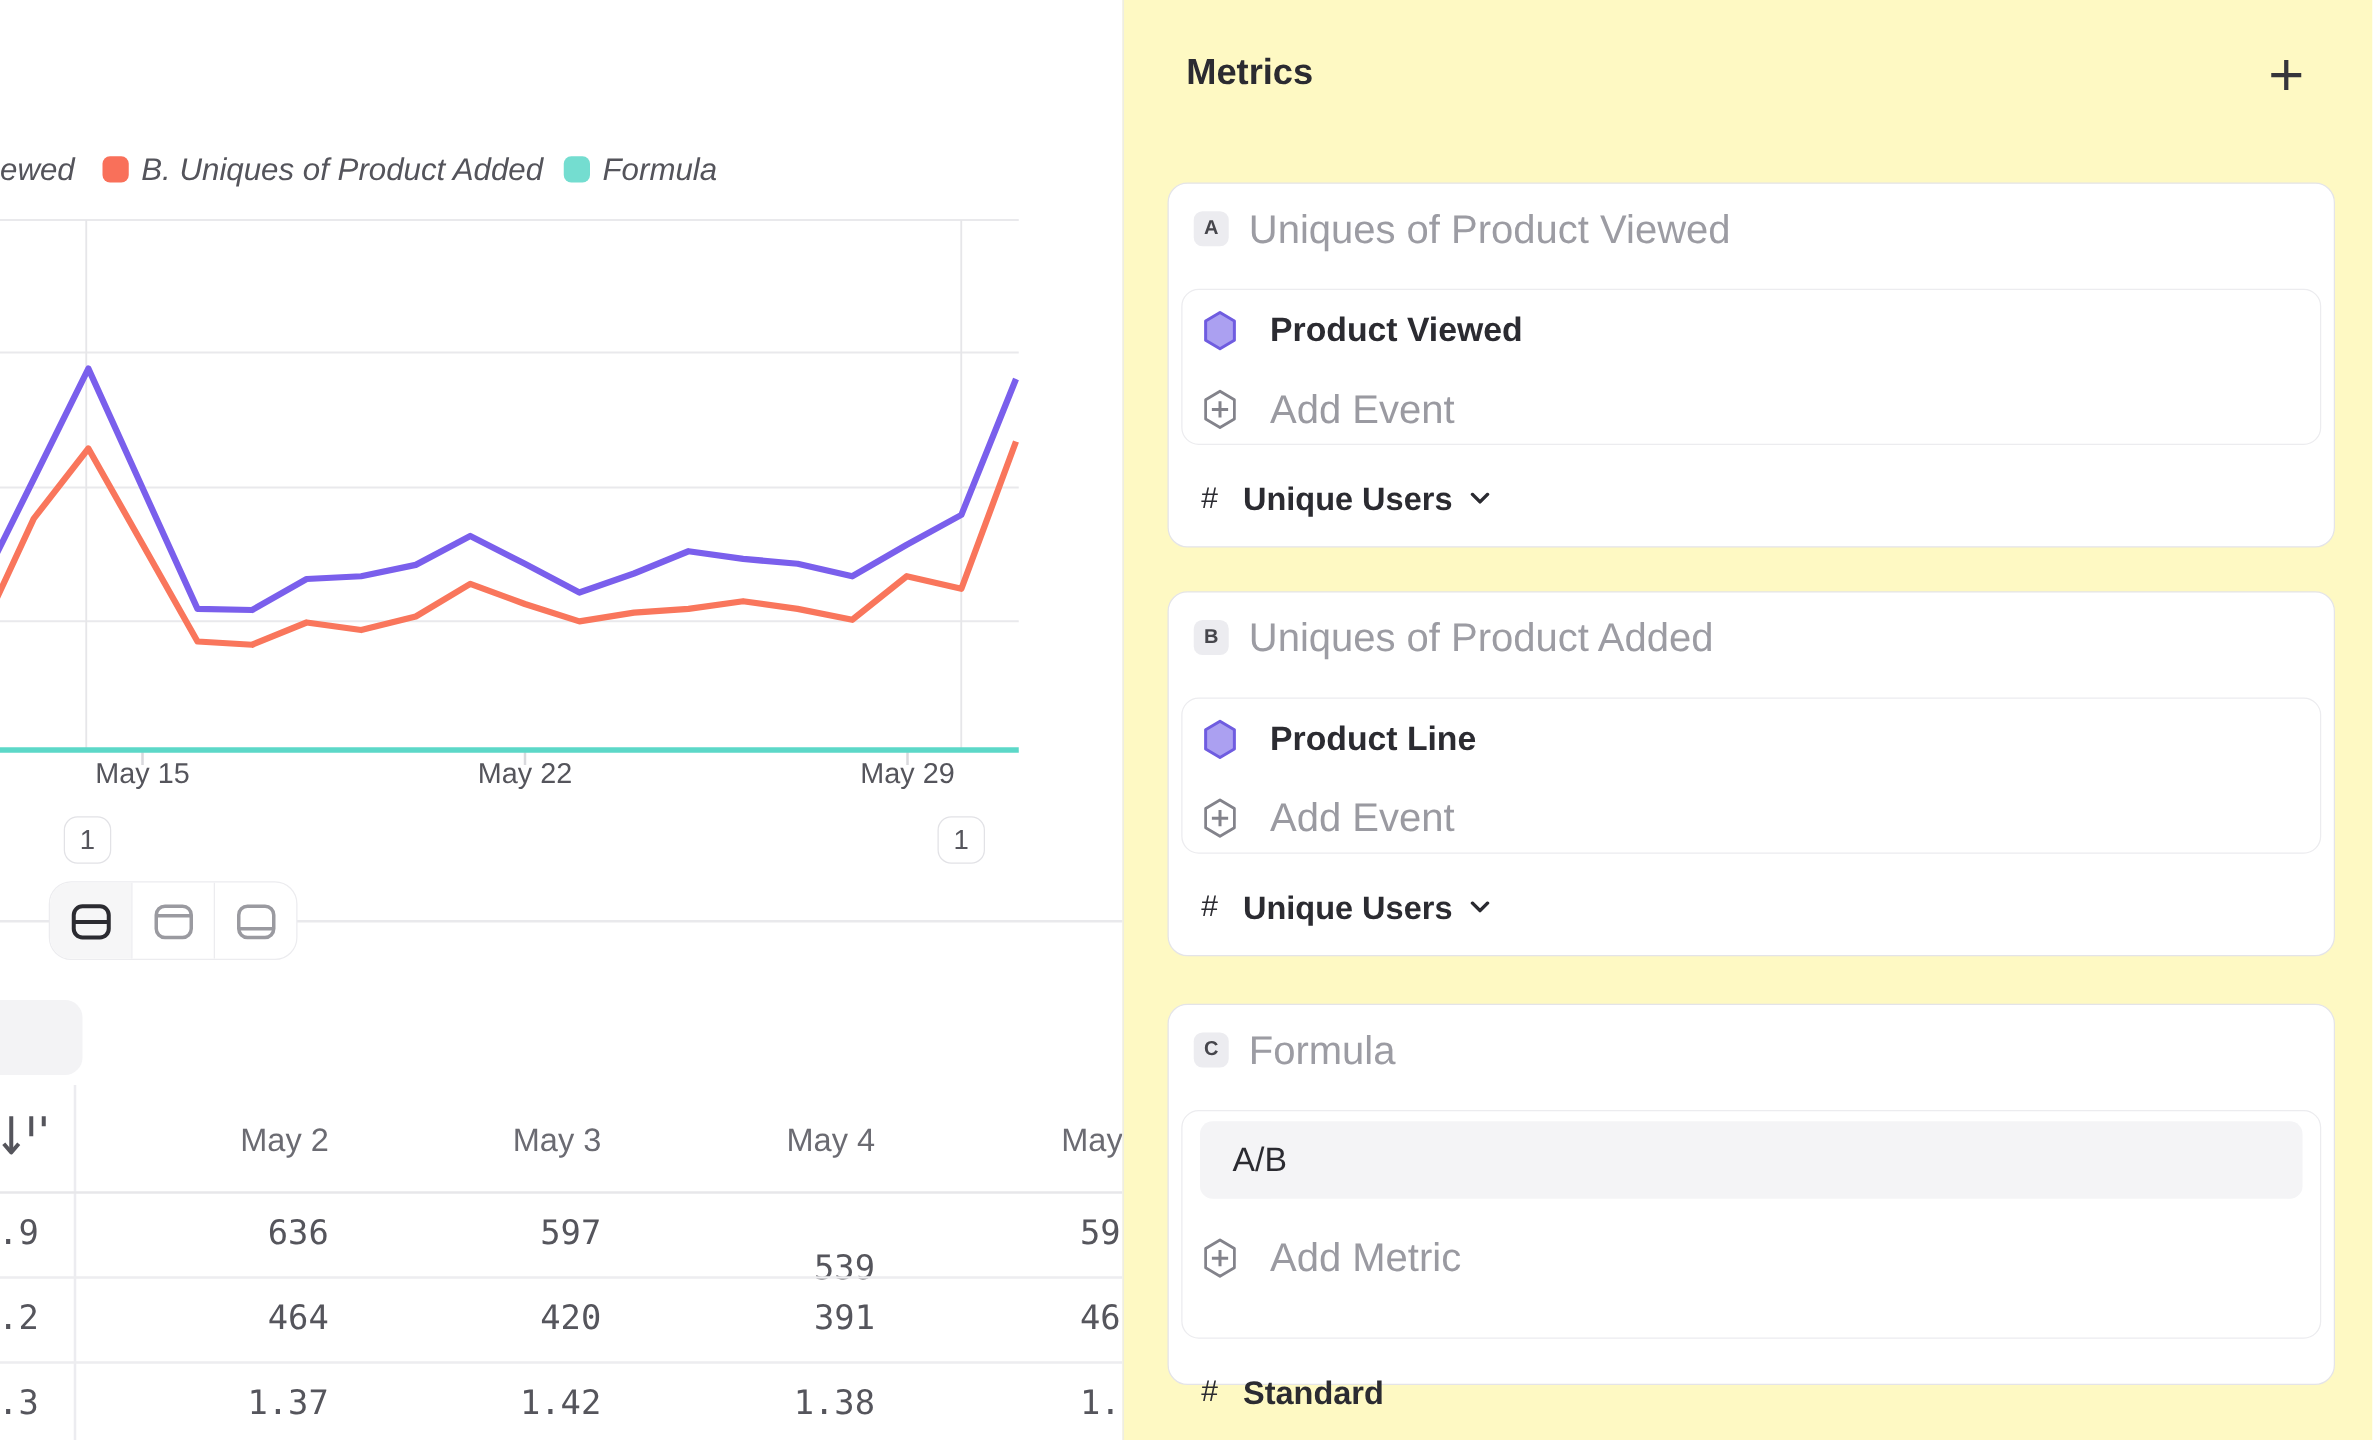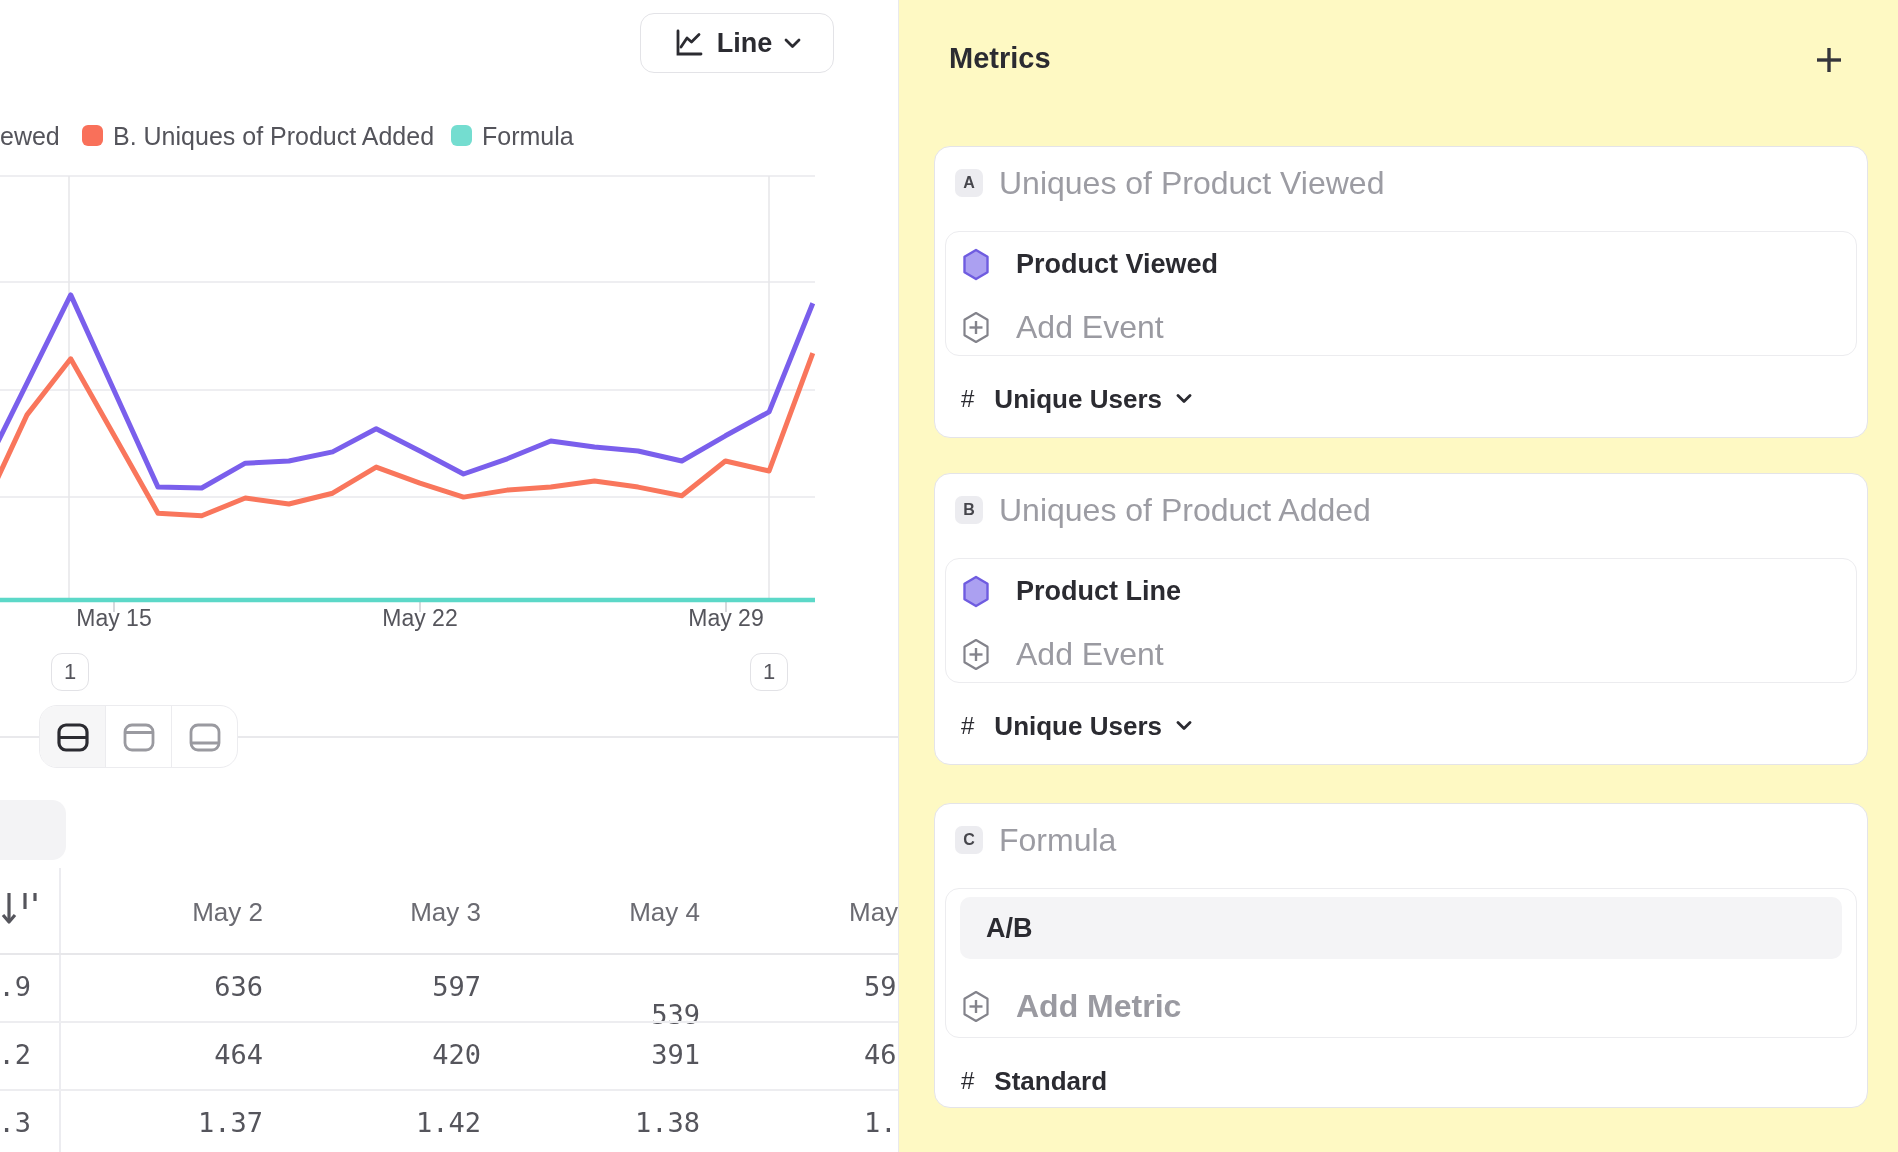--- a/index.html
+++ b/index.html
@@ -6,21 +6,21 @@
   *{box-sizing:border-box;}
   body{font-family:"Liberation Sans", sans-serif;color:#2b2b31;}
   .screen{position:relative;width:1898px;height:1152px;background:#fff;overflow:hidden;}
 
   
   .chart-type-btn{position:absolute;left:640px;top:13px;width:194px;height:60px;
     border:1.5px solid #e3e3e7;border-radius:14px;background:#fff;display:flex;
     align-items:center;justify-content:center;gap:12px;cursor:pointer;}
   .chart-type-btn .lbl{font-size:27px;font-weight:700;color:#2b2b31;}
 
-  .legend{position:absolute;left:0;top:121px;width:898px;height:30px;font-size:25px;color:#54545b;}
+  .legend{position:absolute;left:0;top:121px;width:898px;height:30px;font-size:25px;color:#54545b;font-style:italic;}
   .legend .part{position:absolute;top:1px;}
   .swatch{position:absolute;width:21px;height:21px;border-radius:6px;top:4px;}
 
   .chart-svg{position:absolute;left:0;top:160px;width:898px;height:500px;}
 
   .annot-badge{position:absolute;width:38px;height:38px;border:1.5px solid #e2e2e6;
     border-radius:11px;background:#fff;display:flex;align-items:center;justify-content:center;
     font-size:22px;color:#55555c;top:653px;cursor:pointer;}
 
   .section-divider{position:absolute;left:0;top:736px;width:898px;height:1.5px;background:#e9e9ec;}
@@ -54,48 +54,38 @@
   .m-card{position:absolute;left:35px;width:934px;border:1.5px solid #e4e4e8;border-radius:16px;
     background:#fff;padding:0 10px;}
   .m-card.a{top:146px;height:292px;}
   .m-card.b{top:473px;height:292px;}
   .m-card.c{top:803px;height:305px;}
   .m-head{margin:22px 10px 0;height:28px;display:flex;align-items:center;}
   .m-badge{width:28px;height:28px;border-radius:7px;background:#ececf0;color:#46464c;
     font-size:16px;font-weight:700;display:flex;align-items:center;justify-content:center;}
   .m-title{margin-left:16px;font-size:32px;color:#9c9ca3;}
   .inner-card{margin-top:34px;border:1.5px solid #ececef;border-radius:14px;height:125px;}
-  .inner-card.tall{height:150px;font-weight:bold;}
+  .inner-card.tall{height:183px;}
   .ev-row{margin:16px 0 0 16px;height:32px;display:flex;align-items:center;cursor:pointer;}
   .ev-row .ev-name{margin-left:26px;font-size:27px;font-weight:600;color:#2b2b31;}
   .add-row{margin:31px 0 0 16px;height:32px;display:flex;align-items:center;cursor:pointer;}
   .add-row .add-lbl{margin-left:26px;font-size:32px;color:#9a9aa1;}
   .formula-field{margin:8px 14px 0;height:62px;background:#f4f4f6;border-radius:10px;
     display:flex;align-items:center;cursor:text;}
   .formula-field .f-txt{margin-left:26px;font-size:27px;color:#2b2b31;}
   .m-foot{margin:29px 0 0 16px;height:28px;display:flex;align-items:center;cursor:pointer;}
   .m-foot .hash{font-size:24px;color:#2b2b31;}
   .m-foot .meas{margin-left:20px;font-size:26px;font-weight:600;color:#2b2b31;}
   .m-foot svg{margin-left:14px;}
 </style>
 </head>
 <body>
 
 <div class="screen">
 
-  <div class="chart-type-btn">
-    <svg width="32" height="32" viewBox="0 0 32 32">
-      <path d="M5 4 L5 27 L28 27" fill="none" stroke="#2b2b31" stroke-width="2.8" stroke-linecap="round"></path>
-      <path d="M8 20 L14 11 L18.5 15 L26 7.5" fill="none" stroke="#2b2b31" stroke-width="2.8" stroke-linecap="round" stroke-linejoin="round"></path>
-    </svg>
-    <span class="lbl">Line</span>
-    <svg width="17" height="11" viewBox="0 0 17 11">
-      <path d="M2 2 L8.5 8.5 L15 2" fill="none" stroke="#2b2b31" stroke-width="2.8" stroke-linecap="round" stroke-linejoin="round"></path>
-    </svg>
-  </div>
 
   <div class="legend">
     <span class="part" style="left:0;">ewed</span>
     <span class="swatch" style="left:82px;background:#f9705a;"></span>
     <span class="part" style="left:113px;">B. Uniques of Product Added</span>
     <span class="swatch" style="left:451px;background:#74ddd0;"></span>
     <span class="part" style="left:482px;">Formula</span>
   </div>
 
   <svg class="chart-svg" viewBox="0 160 898 500">

